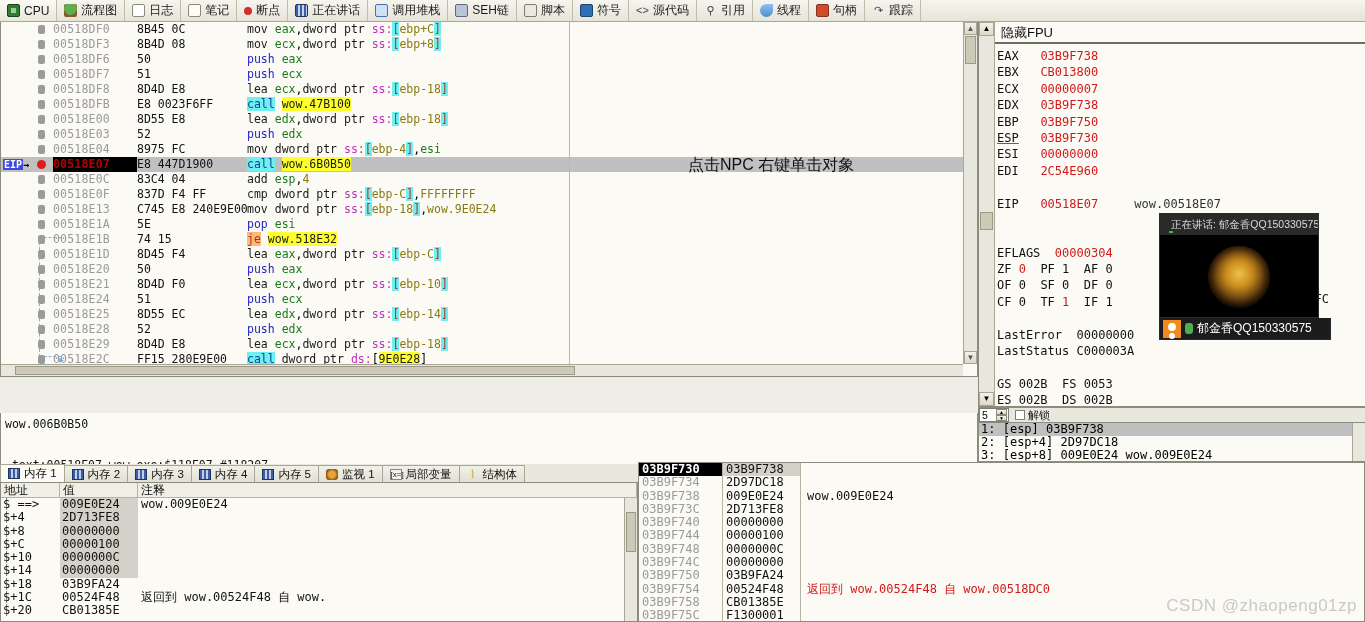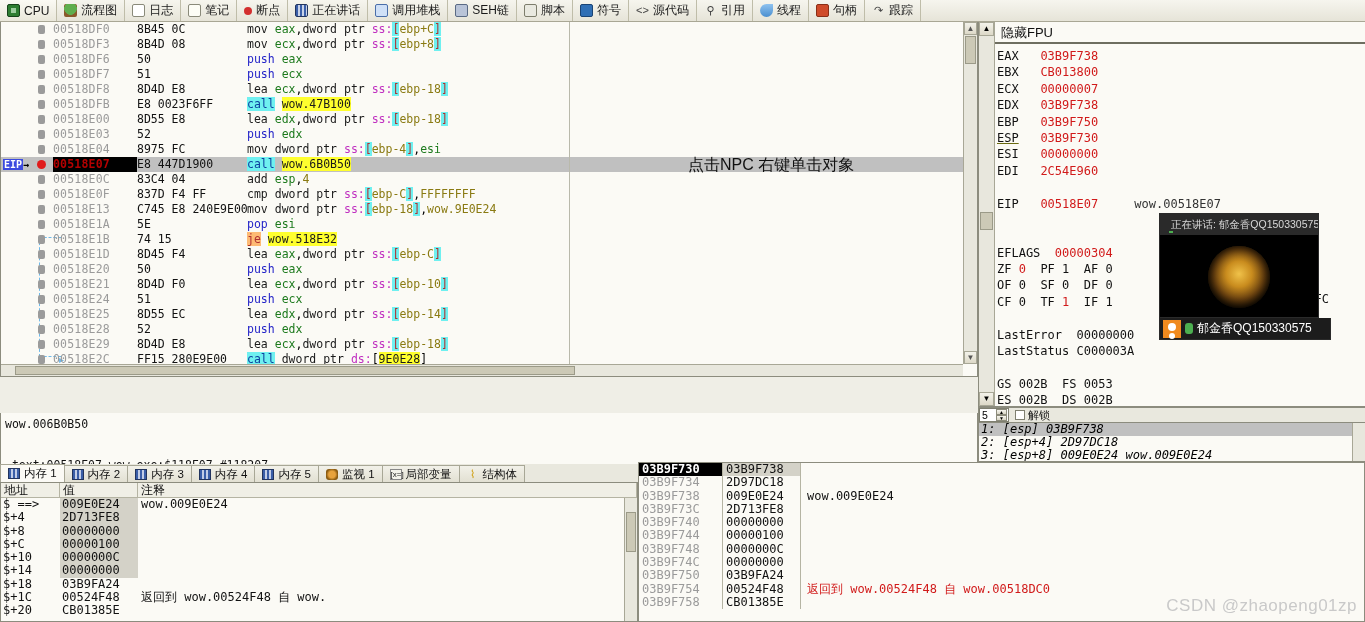--- a/index.html
+++ b/index.html
@@ -173,21 +173,21 @@
   .cc-combo .arw { position:absolute; right:1px; top:1px; width:13px; height:11px; background:linear-gradient(#f6f5ee,#d9d6c6); border:1px solid #8d8c7c; font-size:7px; text-align:center; line-height:10px;}
   .cc-spin { width:30px; height:14px; background:#fff; border:1px solid #7f7f70; font-size:10.5px; line-height:13px; padding-left:2px; position:relative;}
   .cc-spin .up{position:absolute;right:1px;top:0;width:11px;height:6px;background:linear-gradient(#f6f5ee,#d9d6c6);border:1px solid #8d8c7c;font-size:5px;text-align:center;line-height:5px;}
   .cc-spin .dn{position:absolute;right:1px;bottom:0;width:11px;height:6px;background:linear-gradient(#f6f5ee,#d9d6c6);border:1px solid #8d8c7c;font-size:5px;text-align:center;line-height:5px;}
   .cc-chk { width:10px;height:10px;background:#fff;border:1px solid #7f7f70; margin-left:6px; flex:0 0 10px;}
   .cc-lbl { font-size:11px; margin-left:3px; color:#111; white-space:nowrap;}
 
   
   .args {
     position:absolute; left:978px; top:423px; width:387px; height:39px;
-    background:#fbfaf5; border:1px solid #8c8c7e; border-top:none; border-right:none; overflow:hidden;font-style:italic;
+    background:#fbfaf5; border:1px solid #8c8c7e; border-top:none; border-right:none; overflow:hidden;
   }
   .aline { height:13px; line-height:13px; font-family:"DejaVu Sans Mono",monospace; font-size:12px; white-space:pre; padding-left:2px;}
   .aline.sel { background:#c0c0c0; }
   .args-sb { position:absolute; right:0; top:0; width:13px; bottom:0; background:#e8e7dd; border-left:1px solid #a8a796;}
 
   
   .btabs {
     position:absolute; left:0; top:464px; width:1365px; height:18px;
     background:#e9e8de; display:flex; align-items:flex-end;
   }
@@ -483,17 +483,18 @@
         <div class="sline"><span class="sc1">03B9F734</span><span class="sc2">2D97DC18</span><span class="sc3"></span></div>
         <div class="sline"><span class="sc1">03B9F738</span><span class="sc2">009E0E24</span><span class="sc3">wow.009E0E24</span></div>
         <div class="sline"><span class="sc1">03B9F73C</span><span class="sc2">2D713FE8</span><span class="sc3"></span></div>
         <div class="sline"><span class="sc1">03B9F740</span><span class="sc2">00000000</span><span class="sc3"></span></div>
         <div class="sline"><span class="sc1">03B9F744</span><span class="sc2">00000100</span><span class="sc3"></span></div>
         <div class="sline"><span class="sc1">03B9F748</span><span class="sc2">0000000C</span><span class="sc3"></span></div>
         <div class="sline"><span class="sc1">03B9F74C</span><span class="sc2">00000000</span><span class="sc3"></span></div>
         <div class="sline"><span class="sc1">03B9F750</span><span class="sc2">03B9FA24</span><span class="sc3"></span></div>
         <div class="sline"><span class="sc1">03B9F754</span><span class="sc2">00524F48</span><span class="sc3 red">返回到 wow.00524F48 自 wow.00518DC0</span></div>
         <div class="sline"><span class="sc1">03B9F758</span><span class="sc2">CB01385E</span><span class="sc3"></span></div>
+        <div class="sline"><span class="sc1">03B9F75C</span><span class="sc2">F1300001</span><span class="sc3"></span></div>
       </div>
   </div>
 
   <div class="watermark">CSDN @zhaopeng01zp</div>
 </div>
 
 </body></html>

